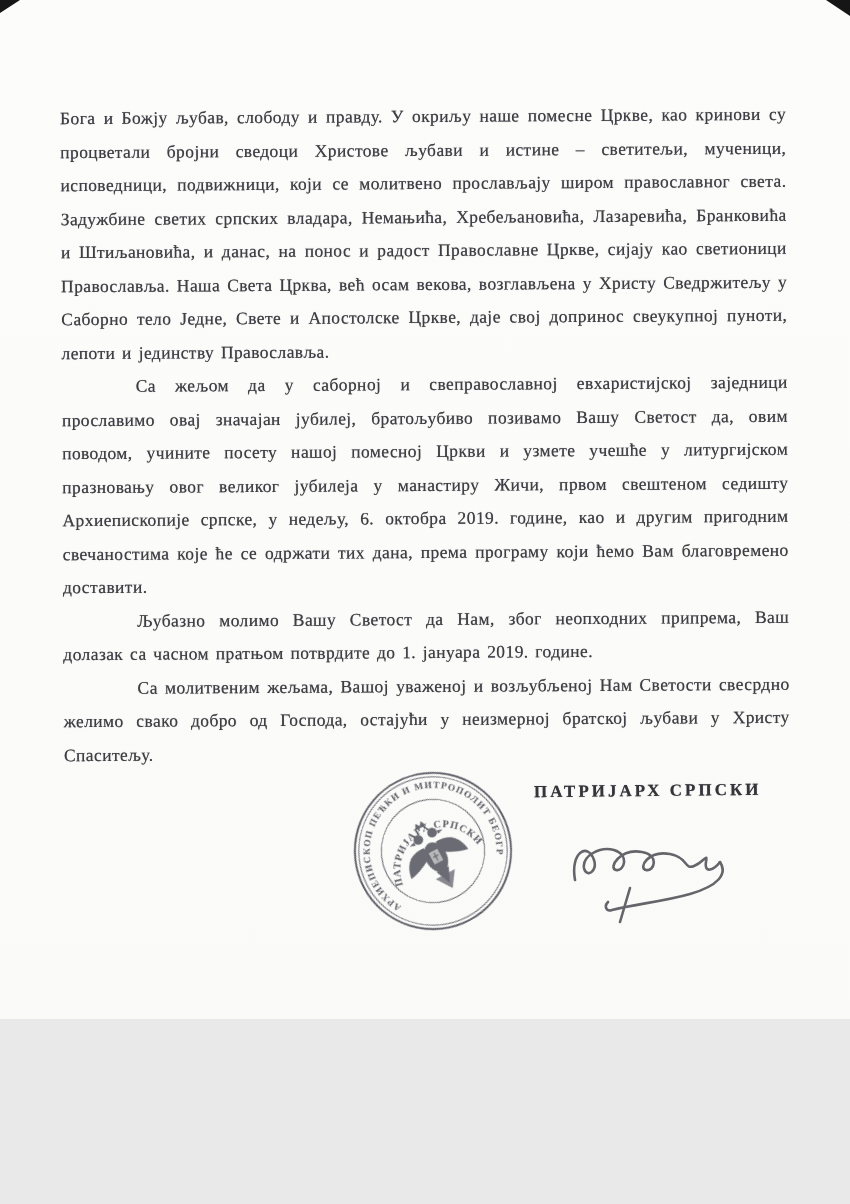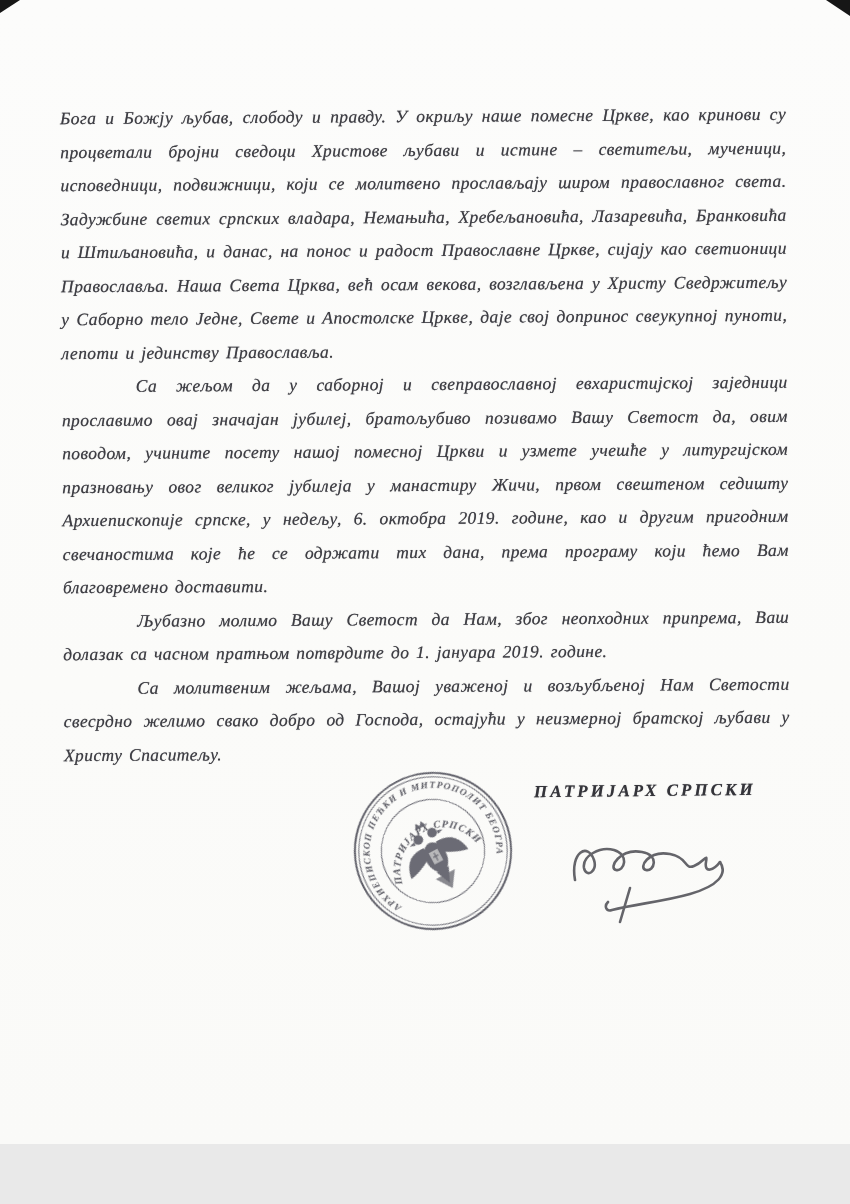--- a/index.html
+++ b/index.html
@@ -1,23 +1,22 @@
 <!DOCTYPE html>
 <html><head>
 <meta charset="utf-8">
 <style>
   html,body{margin:0;padding:0;background:#e9e9e9;}
   .page{
     position:relative;
-    width:850px;height:1144px;
+    width:850px;height:1019px;
     margin:0 auto;
     background:linear-gradient(180deg,#fcfcfb 0%,#fbfbf9 60%,#fafaf8 100%);
     overflow:hidden;
     font-family:"Liberation Serif", serif;
-    font-style:italic;
   }
   .corner-mark{position:absolute;background:#161616;}
   .corner-mark.left{left:0;top:0;width:20px;height:13px;clip-path:polygon(0 0,100% 0,0 100%);}
   .corner-mark.right{right:0;top:0;width:24px;height:16px;clip-path:polygon(0 0,100% 0,100% 100%);}
   .letter-body{
     position:absolute;left:62px;top:100px;width:726px;
     font-size:17.5px;line-height:33.5px;
     color:#3e3e44;
     text-align:justify;
     letter-spacing:0.4px;

